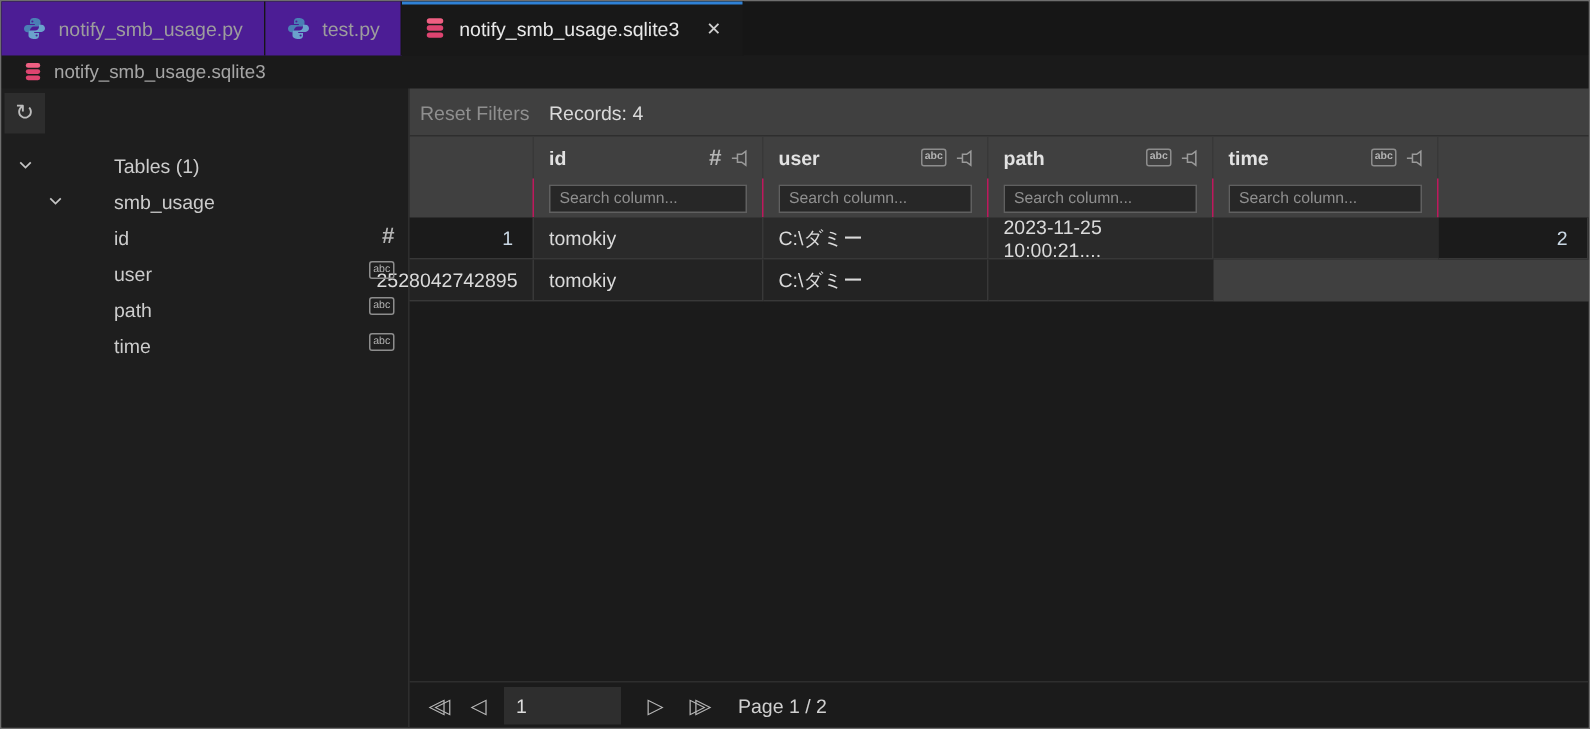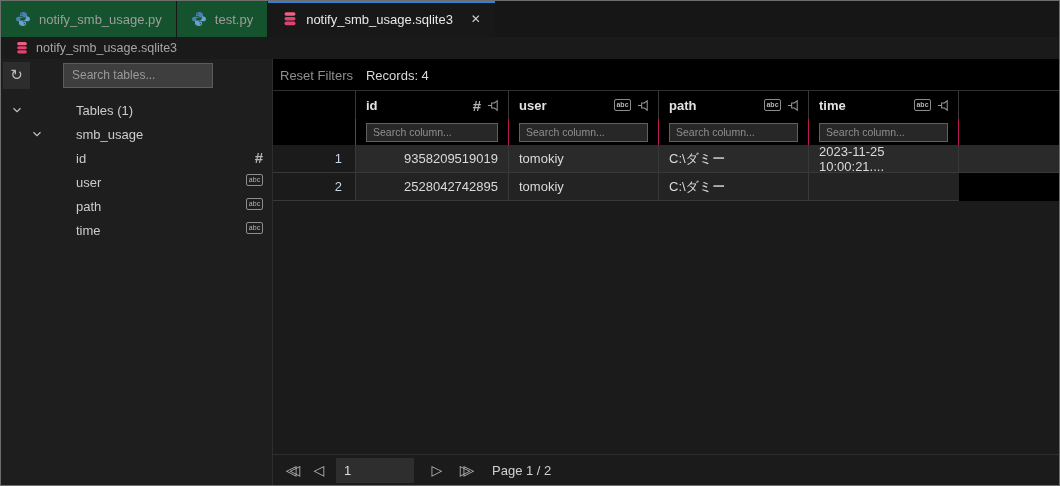--- a/index.html
+++ b/index.html
@@ -4,35 +4,35 @@
 <style>
   * { margin:0; padding:0; box-sizing:border-box; }
   html,body { width:1060px; height:486px; background:#101010; overflow:hidden; }
   body { font-family:"Liberation Sans", sans-serif; }
 
   .window { width:1060px; height:486px; border:1px solid #6e6e6e; background:#1b1b1b;
             display:flex; flex-direction:column; }
 
   
   .tab-bar { height:36px; background:#161616; display:flex; flex:0 0 auto; }
-  .tab { display:flex; align-items:center; gap:8px; padding:0 14px; background:#14532d;
+  .tab { display:flex; align-items:center; gap:8px; padding:0 14px; background:#4c1d95;
          color:#9d9d9d; font-size:13px; border-right:1px solid #161616; position:relative; cursor:default; }
   .tab.active { background:#181818; color:#e8e8e8; }
   .tab.active::before { content:""; position:absolute; top:0; left:0; right:0; height:2px; background:#2f81d6; }
   .tab .close { margin-left:10px; font-size:12px; color:#cfcfcf; }
 
   
   .breadcrumb { height:22px; background:#1a1a1a; display:flex; align-items:center; gap:7px;
                 padding-left:14px; color:#a6a6a6; font-size:12.5px; flex:0 0 auto; }
 
   
   .main { flex:1; display:flex; min-height:0; }
   .sidebar { width:272px; flex:0 0 auto; background:#1e1e1e; border-right:1px solid #2e2e2e;
              display:flex; flex-direction:column; }
-  .content { flex:1; display:flex; flex-direction:column; background:#000000; min-width:0; }
+  .content { flex:1; display:flex; flex-direction:column; background:#404040; min-width:0; }
 
   
   .side-toolbar { height:30px; display:flex; align-items:center; flex:0 0 auto; margin-top:1px; }
   .refresh-btn { width:27px; height:27px; margin-left:2px; background:#2d2d2d; border:none;
                  color:#bcbcbc; font-size:15px; display:flex; align-items:center; justify-content:center; cursor:pointer; }
   .search-tables { margin-left:33px; width:150px; height:25px; background:#3e3e3e;
                    border:1px solid #5c5c5c; color:#cccccc; font-size:12px; padding:0 8px;
                    font-family:"Liberation Sans", sans-serif; }
   .search-tables::placeholder { color:#9a9a9a; }
 
@@ -136,21 +136,20 @@
     <span>notify_smb_usage.sqlite3</span>
   </div>
 
   <div class="main">
 
     <div class="sidebar">
       <div class="side-toolbar">
         <button class="refresh-btn">
           <span>↻</span>
         </button>
-        <input class="search-tables" placeholder="Search tables..." style="">
       </div>
 
       <div class="tree">
         <div class="tree-row">
           <span class="chev lvl0">
             <svg viewBox="0 0 16 16" width="14" height="14" fill="none" stroke="#c5c5c5" stroke-width="1.3">
                 <path d="M4 6l4 4 4-4"></path>
               </svg>
           </span>
           <span class="tree-label">Tables (1)</span>
@@ -255,21 +254,20 @@
         </div>
         <div class="scell" style="border-bottom:none;">
           <input placeholder="Search column..." style="">
         </div>
         <div class="scell" style="border-bottom:none;">
           <input placeholder="Search column..." style="">
         </div>
         <div class="scell" style="border-right:none;border-bottom:none;"></div>
 
         <div class="cell numcell">1</div>
-        <div class="cell r1 right">9358209519019</div>
         <div class="cell r1">tomokiy</div>
         <div class="cell r1">C:\ダミー</div>
         <div class="cell r1">2023-11-25 10:00:21....</div>
         <div class="cell r1" style="border-right:none;"></div>
 
         <div class="cell numcell">2</div>
         <div class="cell r2 right">2528042742895</div>
         <div class="cell r2">tomokiy</div>
         <div class="cell r2">C:\ダミー</div>
         <div class="cell r2" style="border-right:none;"></div>

